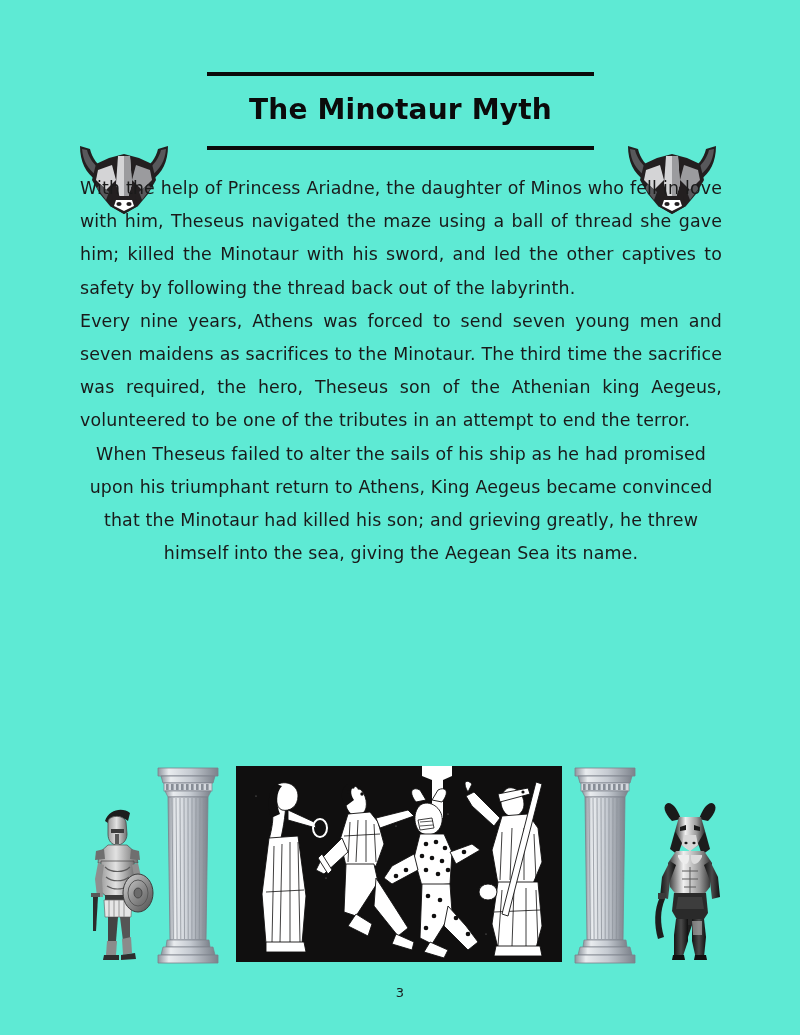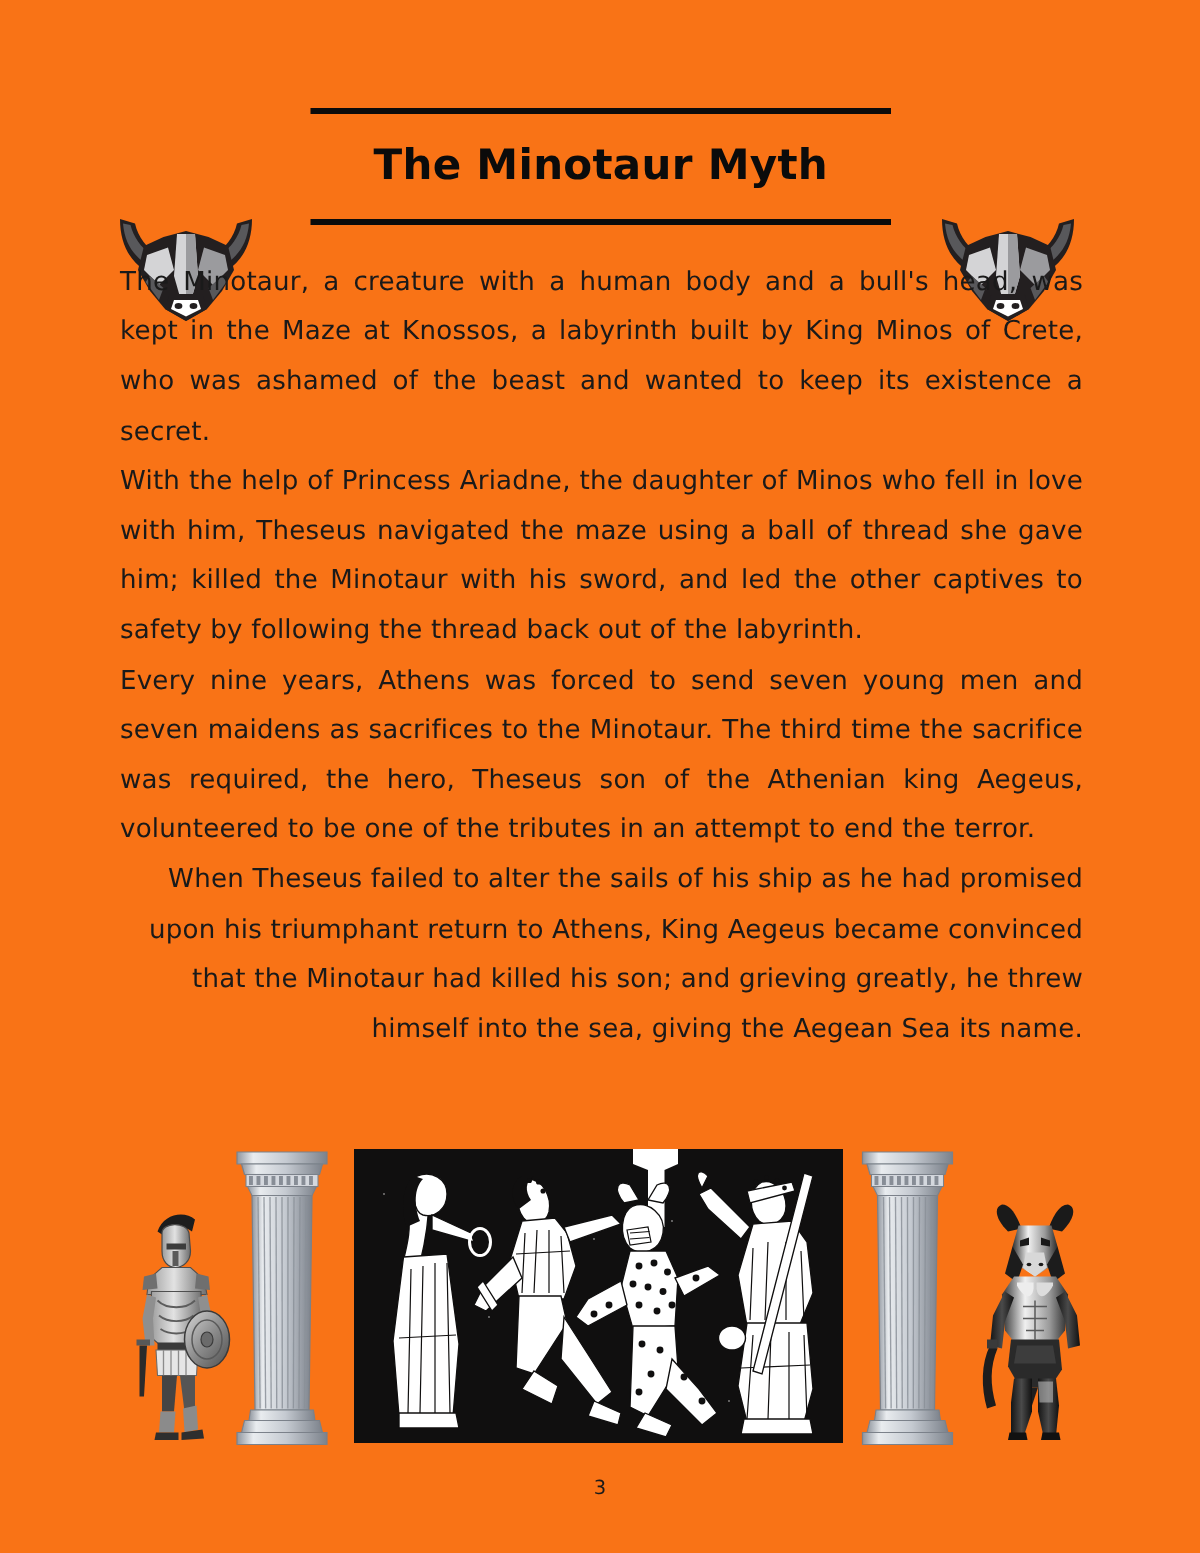--- a/index.html
+++ b/index.html
@@ -11,21 +11,21 @@
     width: 800px;
     height: 1035px;
     position: relative;
     font-family: "DejaVu Sans", sans-serif;
     overflow: hidden;
   }
 
   .page {
     position: absolute;
     inset: 0;
-    background: #f97316;
+    background: #5eead4;
   }
 
   
   .header {
     position: absolute;
     left: 0;
     top: 62px;
     width: 800px;
     height: 100px;
   }
@@ -81,21 +81,21 @@
     line-height: 33.2px;
     color: #1a1a1a;
     text-align: justify;
     text-justify: inter-word;
     letter-spacing: 0.15px;
   }
   .body-text p {
     margin: 0;
   }
   .body-text p:last-child {
-    text-align: right;
+    text-align: center;
   }
 
   
   .illustrations {
     position: absolute;
     left: 0;
     top: 755px;
     width: 800px;
     height: 210px;
   }
@@ -186,21 +186,20 @@
         <path d="M48 16 L54 16 L56 44 L52 58 L48 58 Z" fill="#9b9b9e"></path>
         <path d="M37 56 L59 56 L62 66 L48 74 L34 66 Z" fill="#231f20"></path>
         <path d="M40 60 L56 60 L58 66 L48 71 L38 66 Z" fill="#ffffff"></path>
         <ellipse cx="43" cy="64" rx="2.6" ry="2" fill="#231f20"></ellipse>
         <ellipse cx="53" cy="64" rx="2.6" ry="2" fill="#231f20"></ellipse>
       </svg>
     </div>
   </div>
 
   <div class="body-text">
-    <p>The Minotaur, a creature with a human body and a bull's head, was kept in the Maze at Knossos, a labyrinth built by King Minos of Crete, who was ashamed of the beast and wanted to keep its existence a secret.</p>
     <p>With the help of Princess Ariadne, the daughter of Minos who fell in love with him, Theseus navigated the maze using a ball of thread she gave him; killed the Minotaur with his sword, and led the other captives to safety by following the thread back out of the labyrinth.</p>
     <p>Every nine years, Athens was forced to send seven young men and seven maidens as sacrifices to the Minotaur. The third time the sacrifice was required, the hero, Theseus son of the Athenian king Aegeus, volunteered to be one of the tributes in an attempt to end the terror.</p>
     <p>When Theseus failed to alter the sails of his ship as he had promised upon his triumphant return to Athens, King Aegeus became convinced that the Minotaur had killed his son; and grieving greatly, he threw himself into the sea, giving the Aegean Sea its name.</p>
   </div>
 
   <div class="illustrations">
 
     <div class="illo illo-warrior">
       <svg viewBox="0 0 80 156" xmlns="http://www.w3.org/2000/svg">
         <defs>

